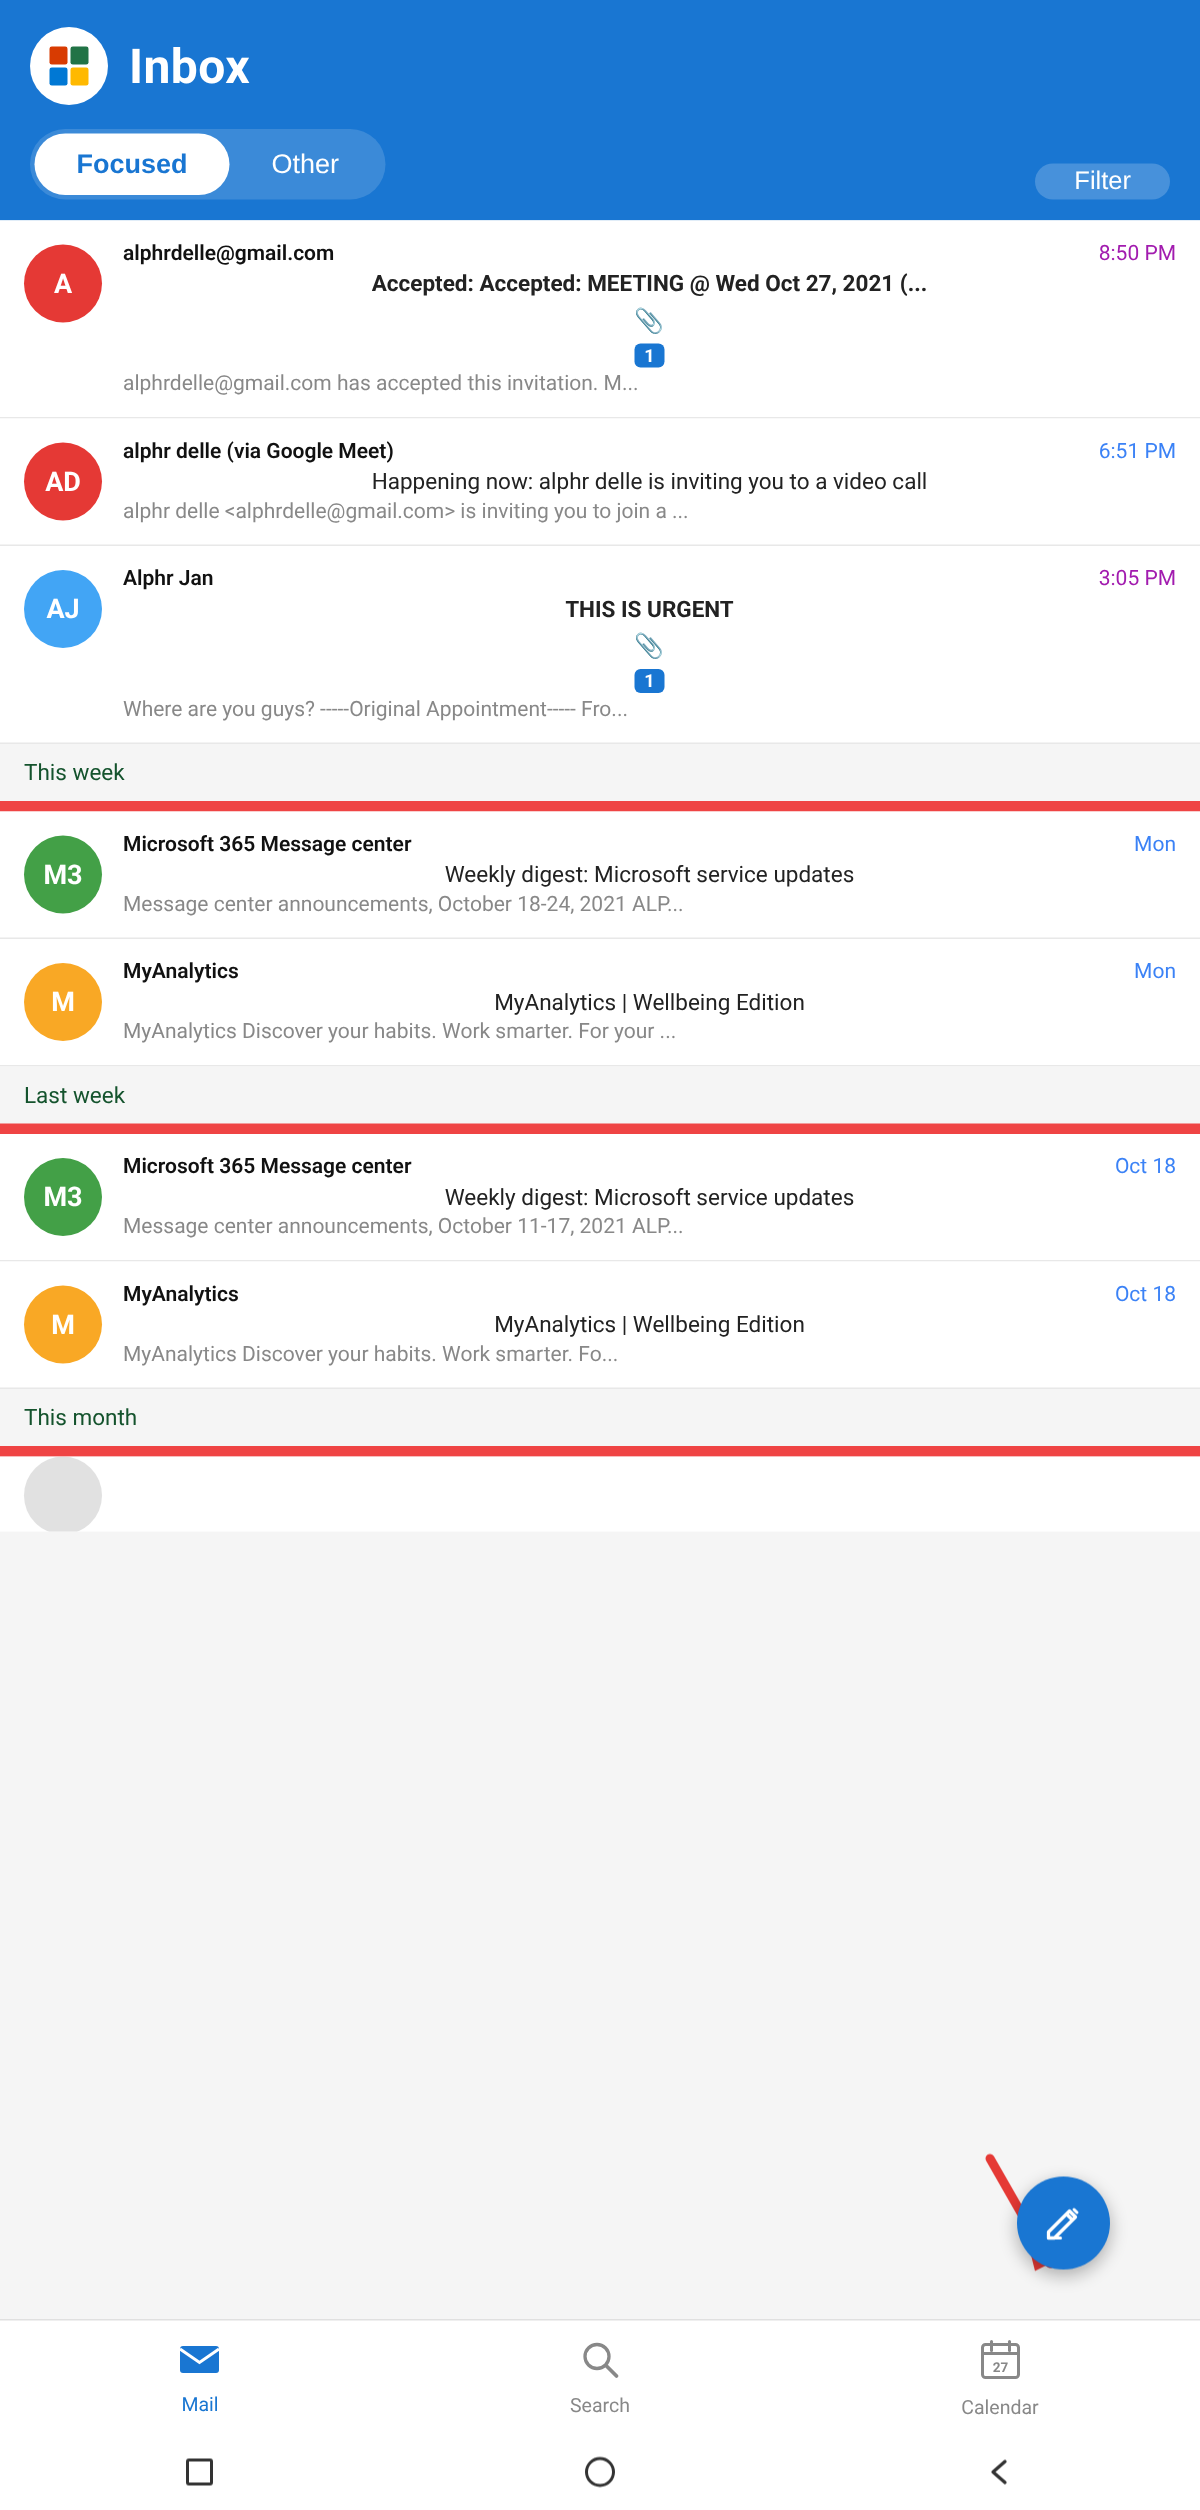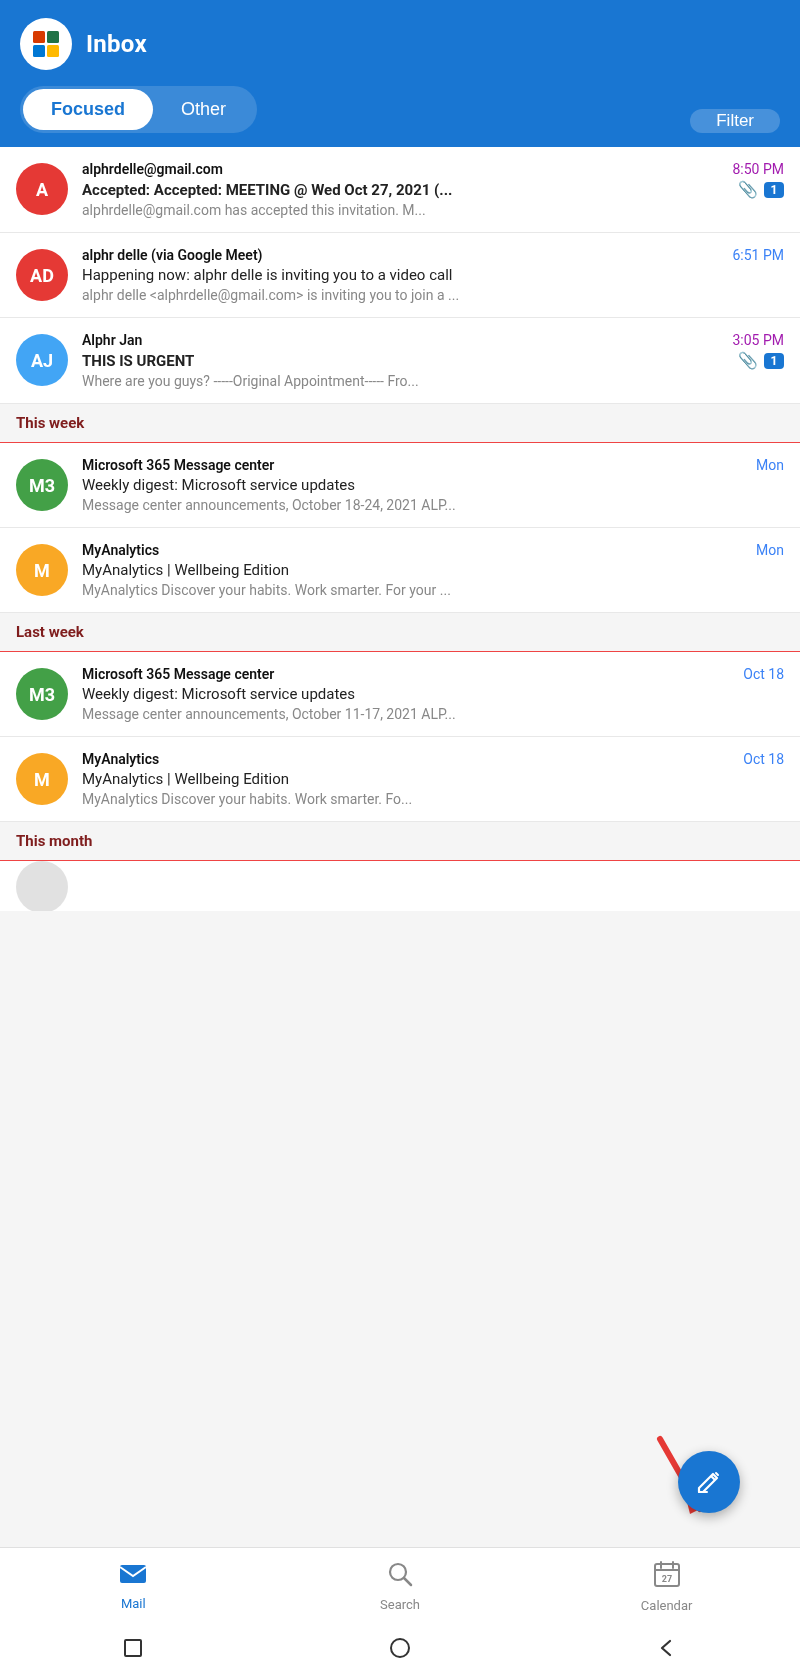--- a/index.html
+++ b/index.html
@@ -29,21 +29,21 @@
       height: 52px;
       background: white;
       border-radius: 50%;
       display: flex;
       align-items: center;
       justify-content: center;
       flex-shrink: 0;
     }
     .inbox-title {
       color: white;
-      font-size: 24px;
+      font-size: 32px;
       font-weight: 700;
       letter-spacing: 0.3px;
     }
 
     
     .tabs-row {
       display: flex;
       align-items: flex-end;
       justify-content: space-between;
       padding-bottom: 14px;
@@ -136,20 +136,21 @@
       white-space: nowrap;
     }
     .email-time.blue {
       color: #a21caf;
     }
     .email-subject-row {
       display: flex;
       align-items: center;
       gap: 6px;
       margin-bottom: 3px;
+      flex-direction: column;
     }
     .email-subject {
       font-size: 15px;
       font-weight: 400;
       color: #222;
       white-space: nowrap;
       overflow: hidden;
       text-overflow: ellipsis;
       flex: 1;
     }
@@ -178,23 +179,23 @@
       white-space: nowrap;
       overflow: hidden;
       text-overflow: ellipsis;
     }
 
     
     .section-header {
       background: #f5f5f5;
       padding: 10px 16px;
       font-size: 15px;
-      color: #7f1d1d;
-      font-weight: 700;
-      border-bottom: 1px solid #ef4444;
+      color: #14532d;
+      font-weight: 400;
+      border-bottom: 7px solid #ef4444;
     }
 
     
     .fab {
       position: fixed;
       bottom: 160px;
       right: 60px;
       width: 62px;
       height: 62px;
       background: #1976D2;

